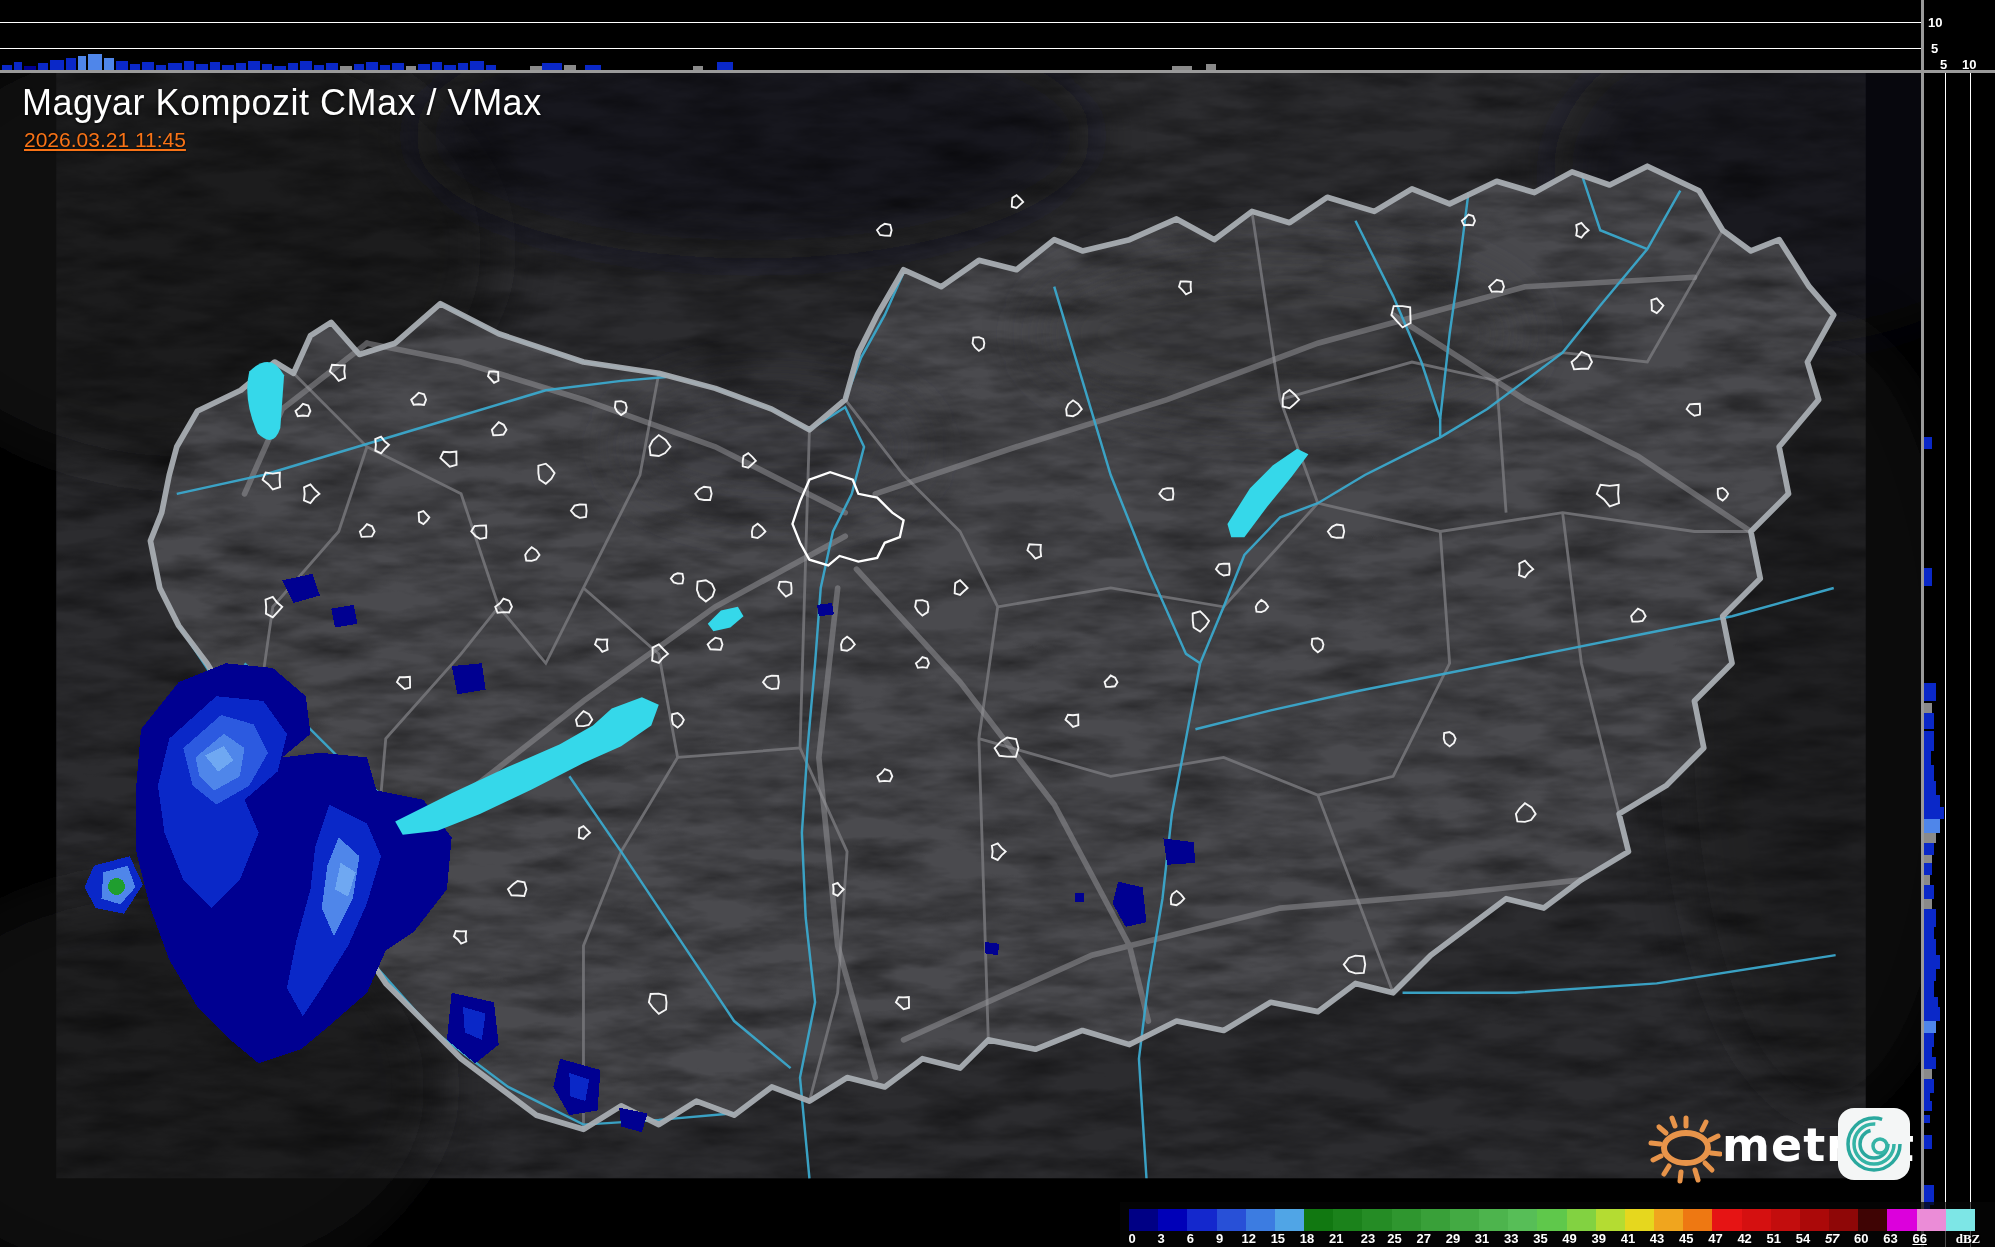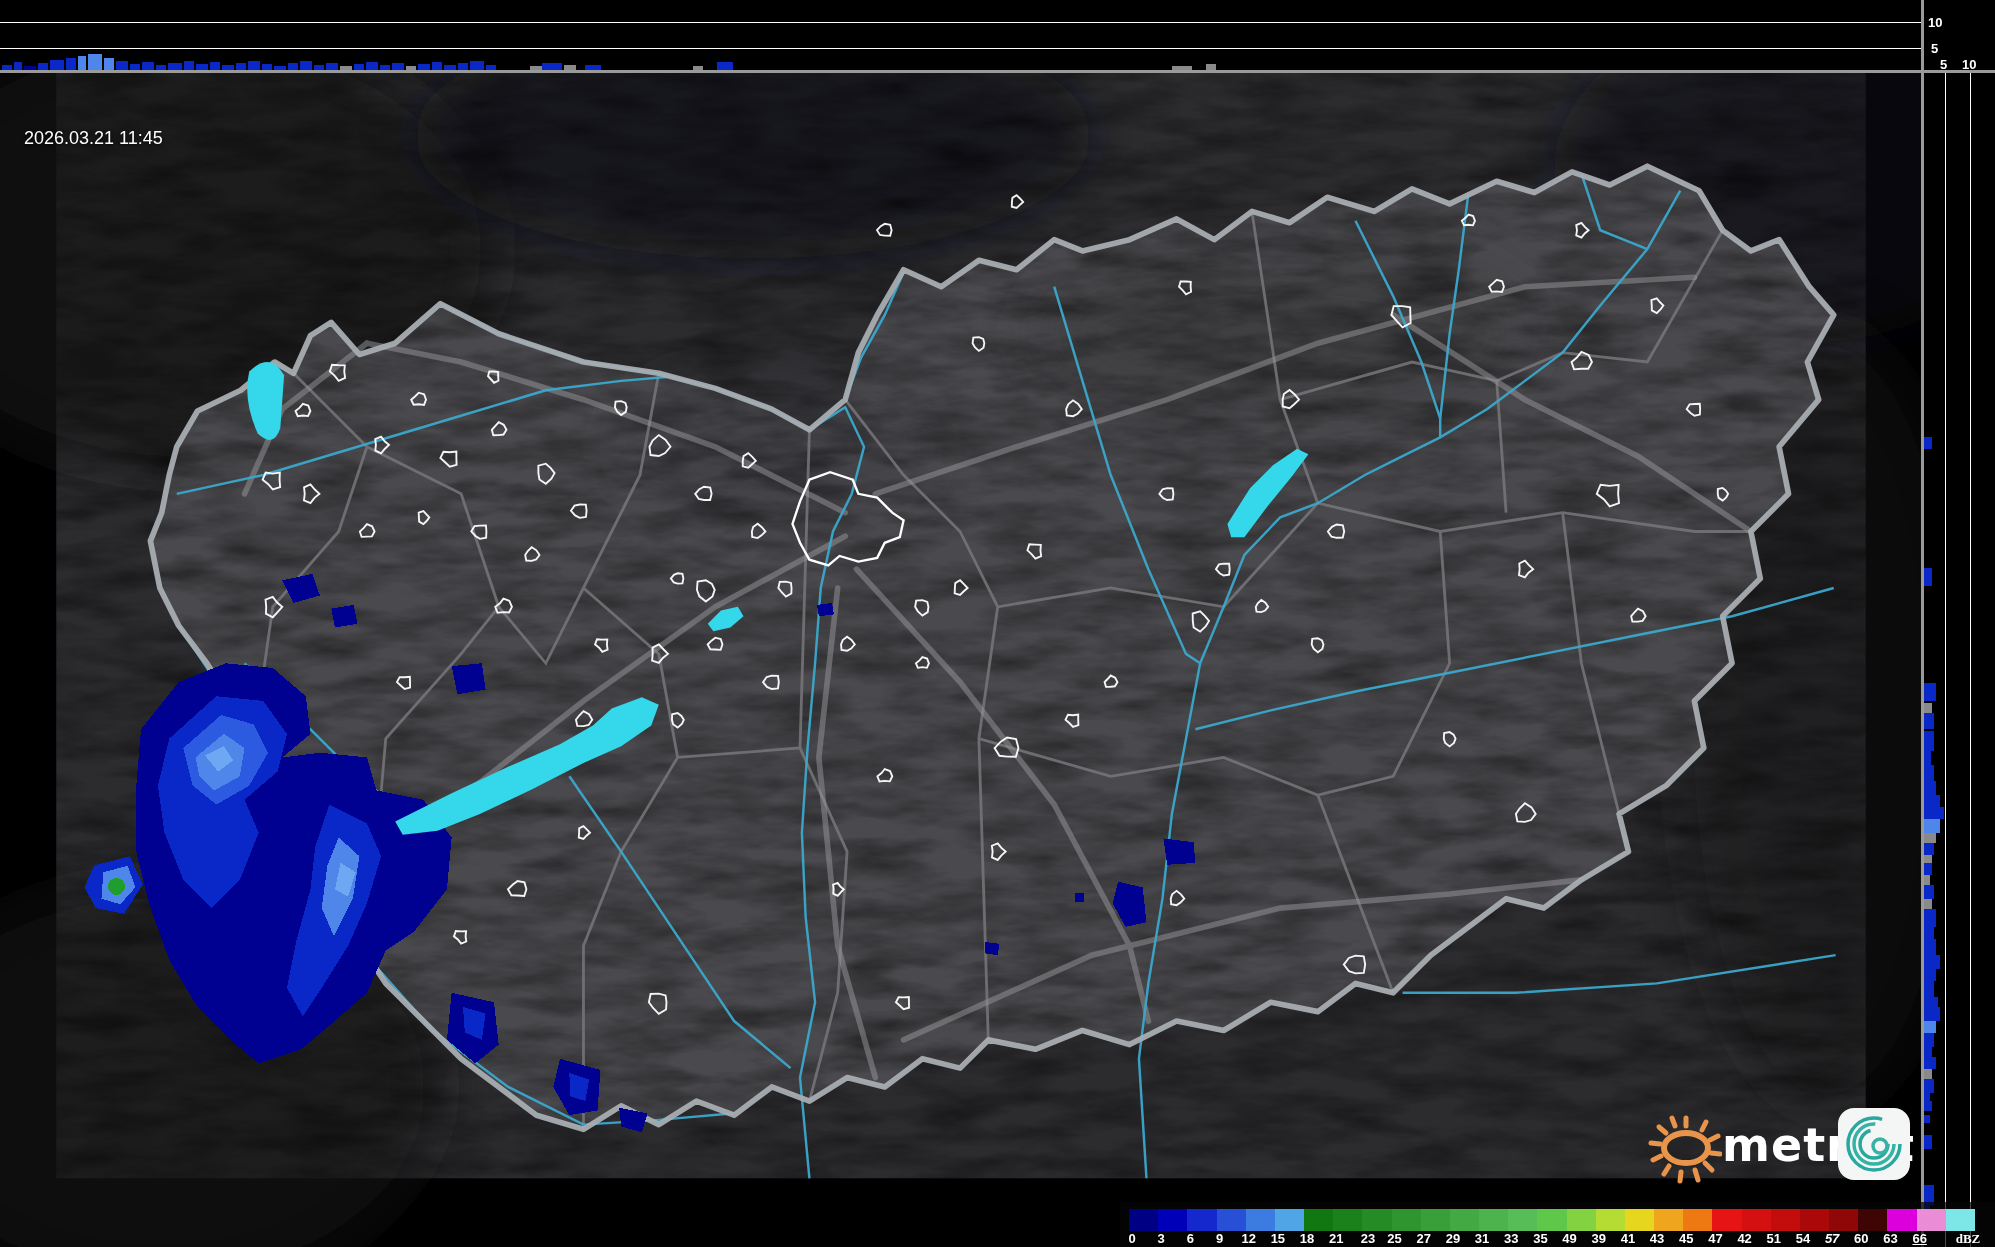--- a/index.html
+++ b/index.html
@@ -12,22 +12,22 @@
   .hgrid{position:absolute;left:0;height:1px;background:#fff;width:1922px;}
   .vgrid{position:absolute;top:73px;width:1px;background:#fff;height:1174px;}
   #sep-h{position:absolute;left:0;top:70px;width:1995px;height:3px;background:#9a9a9a;z-index:6;}
   #sep-v{position:absolute;left:1921px;top:0;width:3px;height:1247px;background:#9a9a9a;z-index:6;}
   #right-strip{position:absolute;left:1924px;top:73px;width:71px;height:1174px;background:#000;}
   .axis-lab{position:absolute;color:#fff;font-size:13px;font-weight:bold;z-index:7;line-height:1;}
   .tbar{position:absolute;z-index:5;}
   
   #title{position:absolute;left:22px;top:82px;color:#fff;font-size:36px;letter-spacing:.5px;
          text-shadow:0 1px 3px rgba(0,0,0,.8);z-index:8;}
-  #timestamp{position:absolute;left:24px;top:128px;color:#ffffff;font-size:18px;
-         text-shadow:0 1px 3px rgba(0,0,0,.8);z-index:8;}
+  #timestamp{position:absolute;left:24px;top:128px;color:#f97316;font-size:21px;
+         text-shadow:0 1px 3px rgba(0,0,0,.8);z-index:8;text-decoration:underline;}
   
   #legend{position:absolute;left:1120px;top:1202px;width:875px;height:45px;
           background:rgba(5,5,5,.72);z-index:9;}
   #legend-blocks{position:absolute;left:9px;top:7px;height:22px;width:846px;display:flex;}
   .lblock{height:22px;}
   #legend-labels{position:absolute;left:0;top:30px;width:875px;height:14px;}
   .llab{position:absolute;color:#fff;font-size:13px;font-weight:bold;transform:translateX(-50%);
         text-shadow:0 1px 2px #000;line-height:1;}
   
   #logo{position:absolute;left:1648px;top:1106px;width:264px;height:84px;z-index:9;}
@@ -364,20 +364,21 @@
           <path d="M1204.9,300.0 L1205.4,305.4 L1200.0,308.0 L1196.3,303.7 L1192.6,300.0 L1194.3,294.3 L1200.0,294.5 L1205.1,294.9 Z"></path>
           <path d="M1506.9,230.0 L1504.8,234.8 L1500.0,234.2 L1495.3,234.7 L1493.0,230.0 L1496.8,226.8 L1500.0,223.5 L1505.0,225.0 Z"></path>
           <path d="M1627.6,240.0 L1623.5,243.5 L1620.0,247.9 L1614.5,245.5 L1615.3,240.0 L1614.5,234.5 L1620.0,232.1 L1623.6,236.4 Z"></path>
         </g>
       <path fill="none" stroke="#fff" stroke-width="2.5" d="
         M800,505 L822,497 L846,505 L852,520 L872,524 L888,540 L900,548 L896,566 L880,572 L872,588
         L852,592 L832,586 L820,596 L800,590 L790,572 L782,552 L790,528 Z"></path>
     </svg>
   </div>
 
+  <div id="title">Magyar Kompozit CMax / VMax</div>
   <div id="timestamp">2026.03.21 11:45</div>
 
   <div id="legend">
     <div id="legend-blocks">
         <div class="lblock" style="width: 29.1724px; background: rgb(0, 0, 133);"></div>
         <div class="lblock" style="width: 29.1724px; background: rgb(0, 0, 184);"></div>
         <div class="lblock" style="width: 29.1724px; background: rgb(20, 40, 205);"></div>
         <div class="lblock" style="width: 29.1724px; background: rgb(40, 80, 215);"></div>
         <div class="lblock" style="width: 29.1724px; background: rgb(60, 124, 225);"></div>
         <div class="lblock" style="width: 29.1724px; background: rgb(80, 165, 230);"></div>

